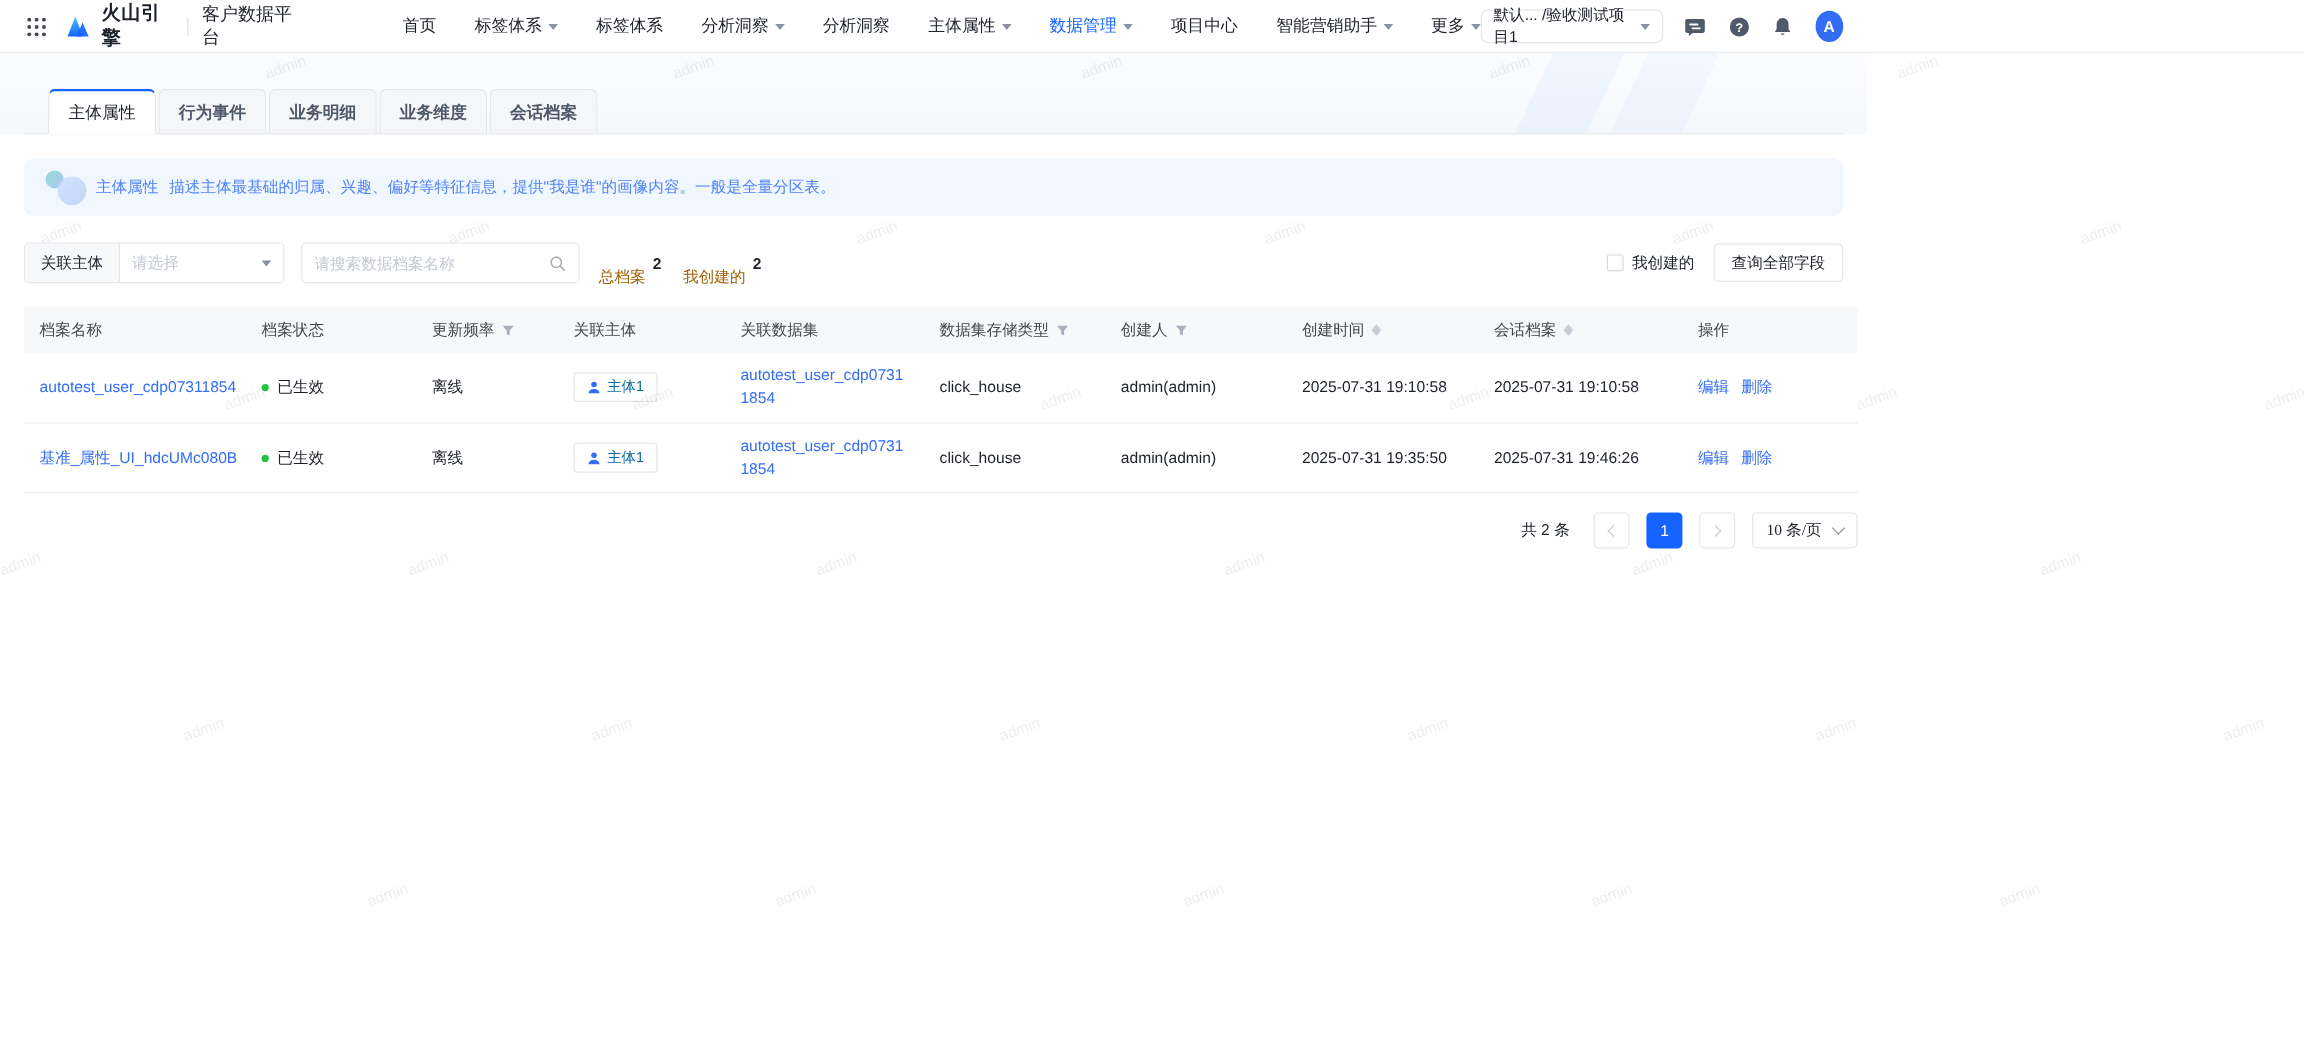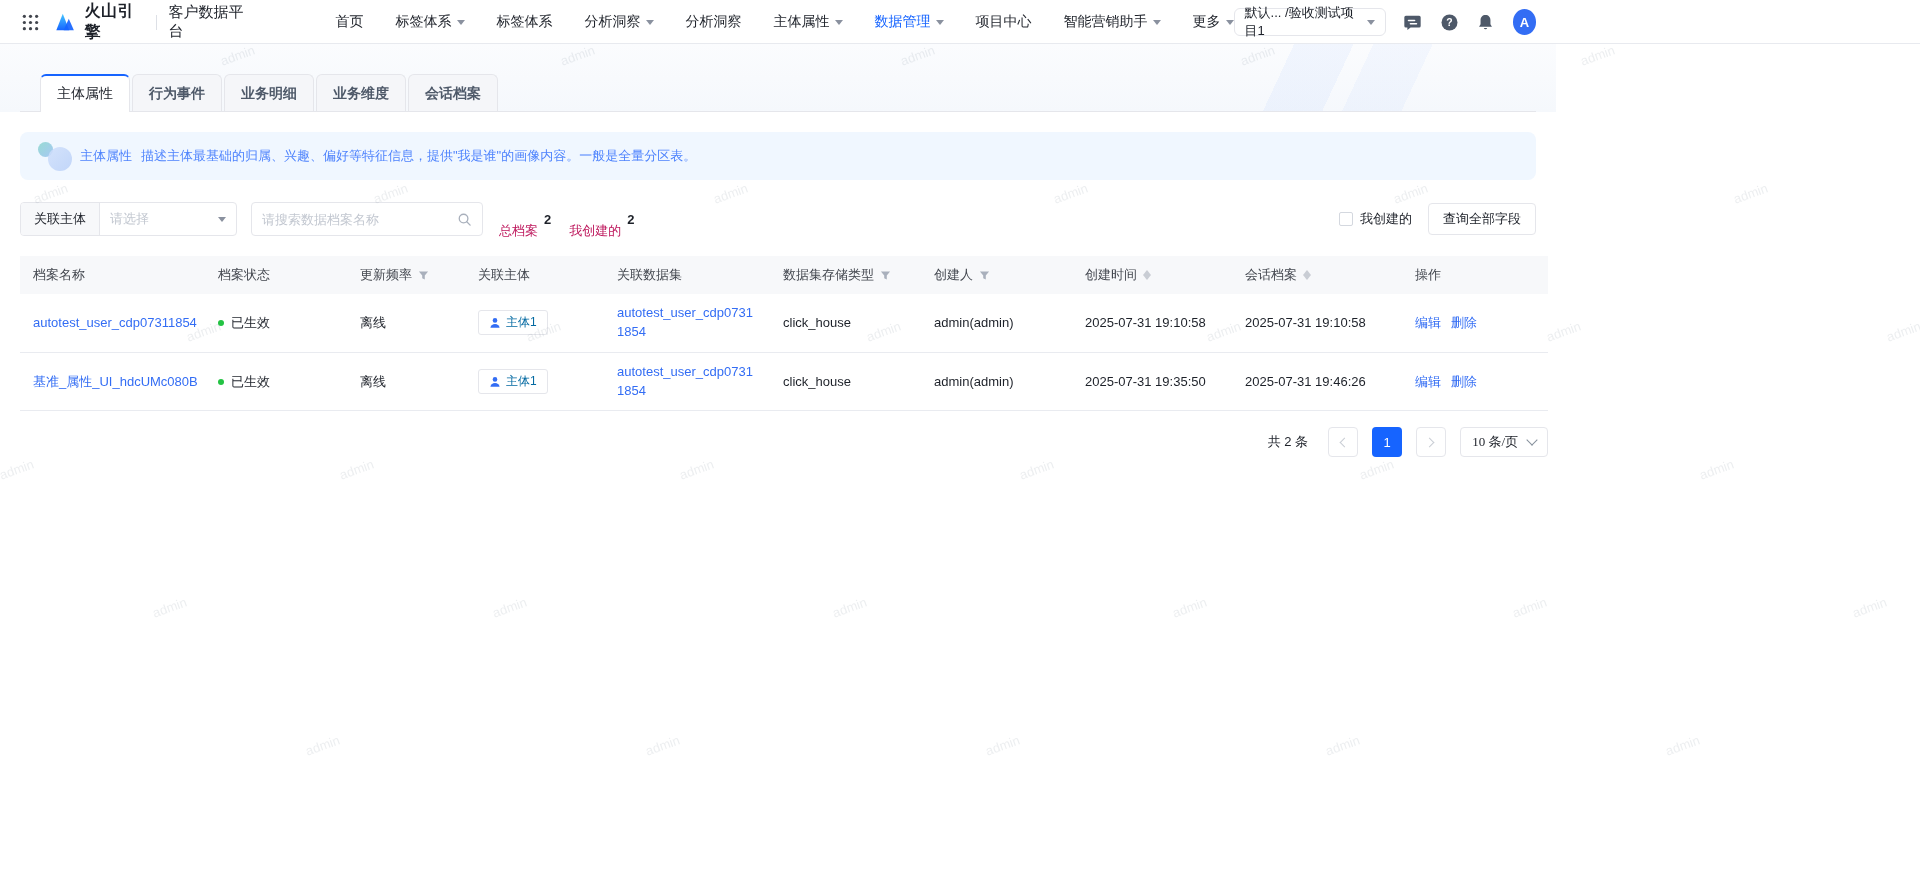--- a/index.html
+++ b/index.html
@@ -74,21 +74,21 @@
   .filter-row { display:flex; align-items:center; margin-top:18px; }
   .subject-select { display:flex; align-items:center; height:34px; border:1px solid #e5e6eb; border-radius:4px; overflow:hidden; cursor:pointer; background:#fff; }
   .subject-label { background:#f7f8fa; height:100%; display:flex; align-items:center; padding:0 13px; font-size:13px; color:#1d2129; border-right:1px solid #e5e6eb; }
   .subject-value { width:118px; padding:0 10px; font-size:13px; color:#c2c7d0; display:flex; align-items:center; }
   .subject-caret { margin-right:10px; }
   .search-box { margin-left:14px; width:232px; height:34px; border:1px solid #e5e6eb; border-radius:4px; display:flex; align-items:center; padding:0 10px; background:#fff; }
   .search-box input { border:none; outline:none; flex:1; font-size:13px; color:#c2410c; font-family:inherit; background:transparent; }
   .search-box input::placeholder { color:#c2c7d0; }
   .stats { display:flex; align-items:center; gap:18px; margin-left:16px; font-size:13px; }
   .stat { display:flex; align-items:center; gap:6px; }
-  .stat .lbl { color:#be185d;margin-top:24px; }
+  .stat .lbl { color:#a16207;margin-top:24px; }
   .stat .val { color:#1d2129; font-weight:bold; }
   .filter-right { margin-left:auto; display:flex; align-items:center; gap:16px; }
   .checkbox-wrap { display:flex; align-items:center; gap:7px; cursor:pointer; font-size:13px; color:#1d2129; }
   .checkbox { width:14px; height:14px; border:1px solid #d4d8df; border-radius:2px; background:#fff; }
   .btn-plain { height:32px; background:#fff; border:1px solid #e5e6eb; border-radius:4px; padding:0 14px; font-size:13px; color:#1d2129; cursor:pointer; font-family:inherit; }
 
   
   table.grid { width:1528px; border-collapse:collapse; margin-top:16px; table-layout:fixed; }
   .grid th { background:#f7f8fa; font-weight:500; font-size:13px; color:#42464e; text-align:left;
     height:38px; padding:0 13px; white-space:nowrap; }

